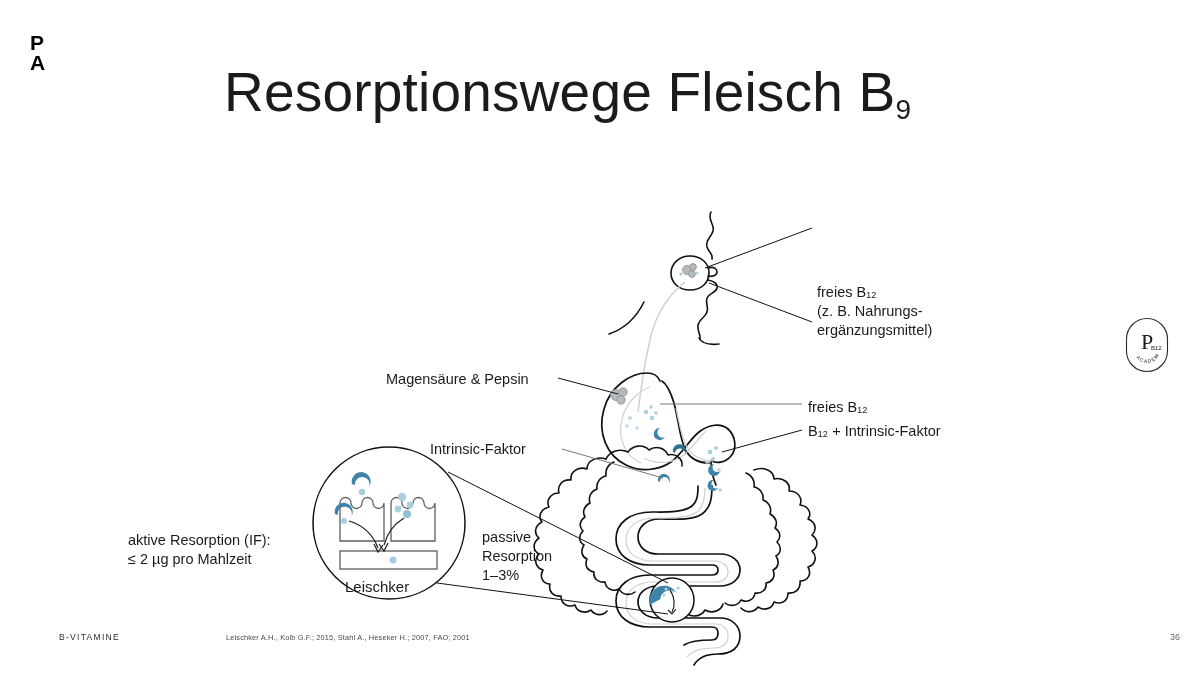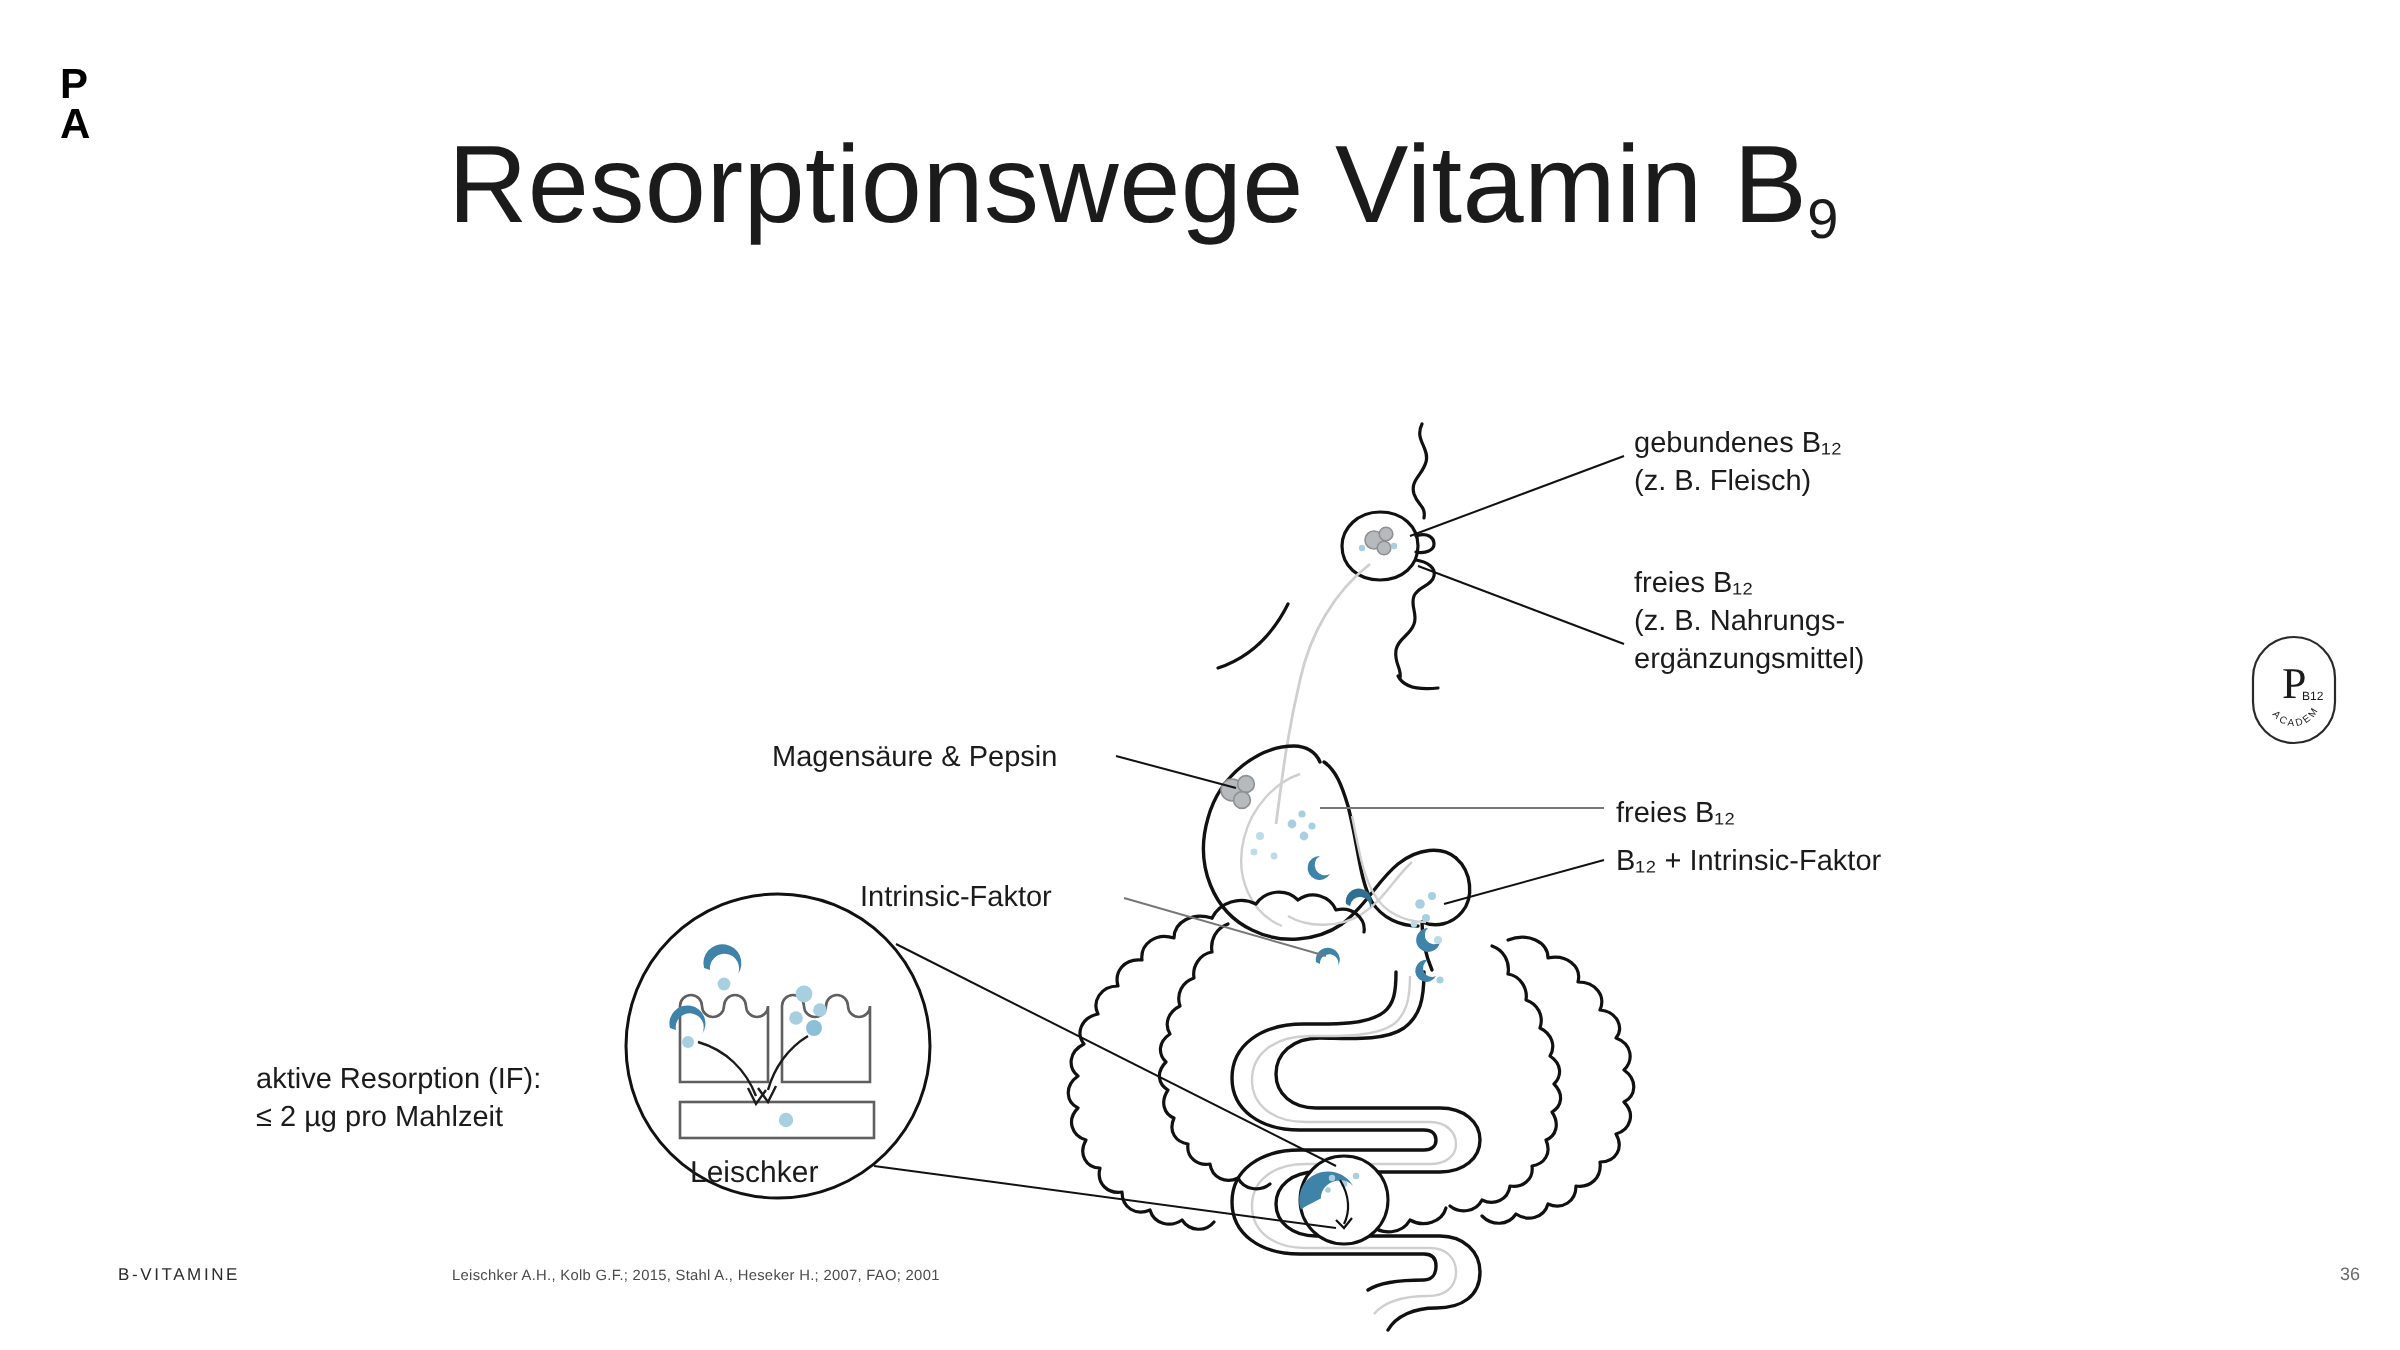--- a/index.html
+++ b/index.html
@@ -41,21 +41,21 @@
 </head>
 <body>
 
 <div class="slide">
 
   <div class="pa-logo">
     <span>P</span>
     <span>A</span>
   </div>
 
-  <div class="title"><span>Resorptionswege Vitamin B</span><span class="sub">9</span></div>
+  <div class="title"><span>Resorptionswege Fleisch B</span><span class="sub">9</span></div>
 
   <svg class="badge" viewBox="0 0 44 56">
     <rect x="1.5" y="1.5" width="41" height="53" rx="20.5" ry="20.5" fill="none" stroke="#2a2a2a" stroke-width="1.1"></rect>
     <text x="16" y="32" font-family="Liberation Serif, serif" font-size="22" fill="#1b1b1b">P</text>
     <text x="26" y="33" font-family="Liberation Sans, sans-serif" font-size="6" fill="#1b1b1b">B12</text>
     <path id="arcpath" d="M 10 38 A 13 13 0 0 0 34 38" fill="none"></path>
     <text font-family="Liberation Sans, sans-serif" font-size="5" letter-spacing="1.2" fill="#1b1b1b">
       <textPath href="#arcpath" startOffset="8%">ACADEMY</textPath>
     </text>
   </svg>
@@ -214,30 +214,31 @@
     <g stroke="#111" stroke-width="1" fill="none">
       <line x1="705" y1="268" x2="812" y2="228"></line>
       <line x1="709" y1="283" x2="812" y2="322"></line>
       <line x1="558" y1="378" x2="618" y2="394"></line>
       <line x1="660" y1="404" x2="802" y2="404" stroke="#777"></line>
       <line x1="722" y1="452" x2="802" y2="430"></line>
       <line x1="562" y1="449" x2="663" y2="478" stroke="#777"></line>
     </g>
   </svg>
 
-  <div class="ann" id="ann-gebundenes">gebundenes B₁₂
-(z. B. Fleisch)</div>
   <div class="ann" id="ann-freies1">freies B₁₂
 (z. B. Nahrungs-
 ergänzungsmittel)</div>
   <div class="ann" id="ann-magensaeure">Magensäure &amp; Pepsin</div>
   <div class="ann" id="ann-freies2">freies B₁₂</div>
   <div class="ann" id="ann-bif">B₁₂ + Intrinsic-Faktor</div>
   <div class="ann" id="ann-intrinsic">Intrinsic-Faktor</div>
   <div class="ann" id="ann-aktiv">aktive Resorption (IF):
 ≤ 2 µg pro Mahlzeit</div>
+  <div class="ann" id="ann-passiv">passive
+Resorption
+1–3%</div>
   <div class="ann" id="ann-blutbahn">Leischker</div>
 
   <div class="foot-left">B-VITAMINE</div>
   <div class="foot-cite">Leischker A.H., Kolb G.F.; 2015, Stahl A., Heseker H.; 2007, FAO; 2001</div>
   <div class="foot-page">36</div>
 
 </div>
 
 </body></html>

